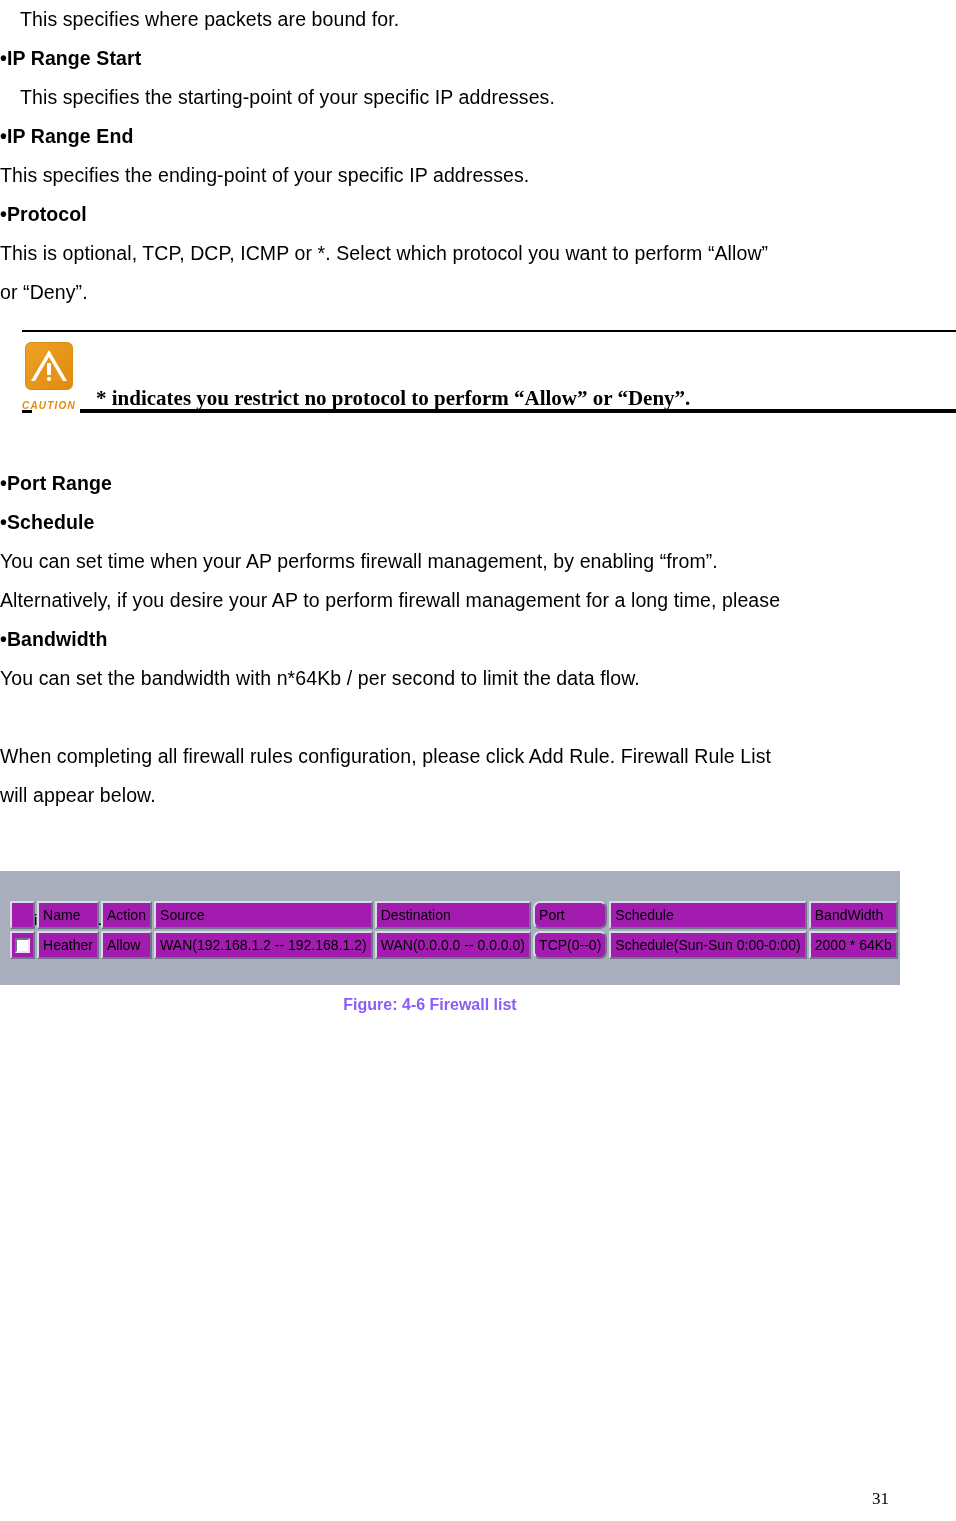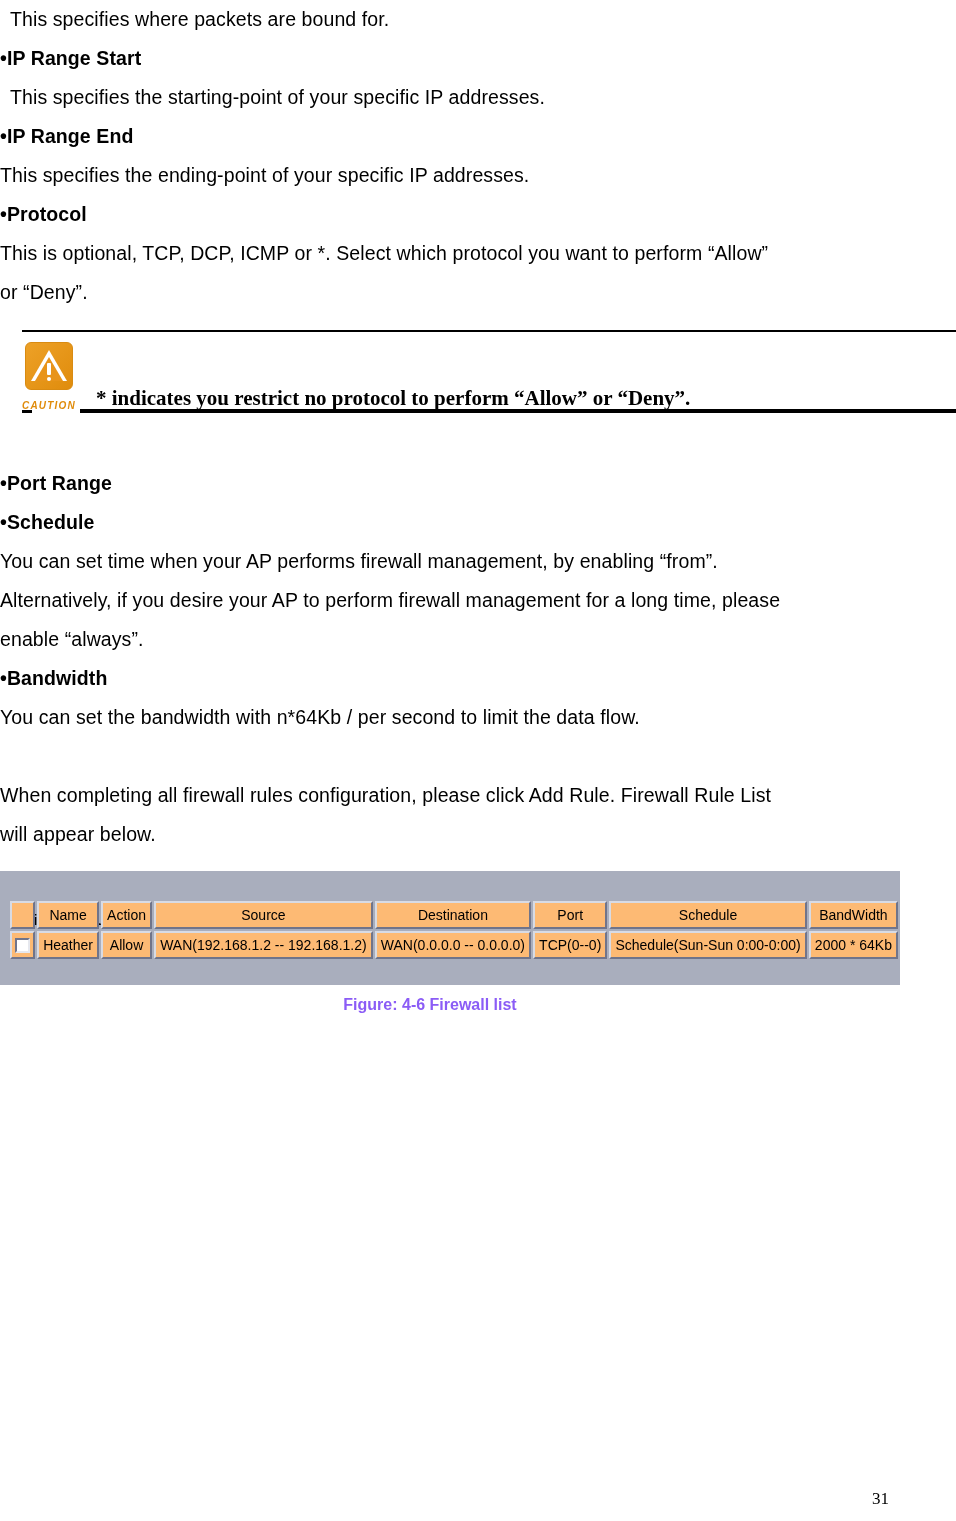--- a/index.html
+++ b/index.html
@@ -34,21 +34,21 @@
     font-size: 19.5px;
     line-height: 39px;
     height: 39px;
     white-space: nowrap;
     letter-spacing: 0.1px;
   }
   .line.bold {
     font-weight: bold;
   }
   .line.indent {
-    padding-left: 10px;
+    padding-left: 20px;
   }
   .line.spacer {
     height: 39px;
   }
 
   
   .caution-block {
     position: absolute;
     left: 0px;
     top: 330px;
@@ -186,27 +186,26 @@
     position: absolute;
     left: 8px;
     top: 28px;
     border-collapse: separate;
     border-spacing: 2px;
     font-size: 14px;
     color: #000000;
     table-layout: fixed;
   }
   .fw-table td {
-    background: #fdba74;
+    background: #a21caf;
     border-top: 2px solid #d8dbe4;
     border-left: 2px solid #d8dbe4;
     border-right: 2px solid #70748a;
     border-bottom: 2px solid #70748a;
     padding: 1px 4px;
-    text-align: center;
     height: 22px;
     white-space: nowrap;
     overflow: hidden;
     font-family: "Liberation Sans", sans-serif;
   }
   .fw-table td.cb-cell {
     padding: 1px 3px;
   }
   .fw-checkbox {
     display: inline-block;
@@ -219,21 +218,21 @@
     border-bottom: 2px solid #e6e8ee;
     box-sizing: border-box;
     vertical-align: middle;
   }
 
   .col-cb    { width: 26px; }
   .col-name  { width: 60px; }
   .col-act   { width: 56px; }
   .col-src   { width: 222px; }
   .col-dst   { width: 160px; }
-  .col-port  { width: 66px; }
+  .col-port  { width: 66px; border-radius: 7px; }
   .col-sched { width: 208px; }
   .col-bw    { width: 86px; }
 
   
   .fig-caption {
     position: absolute;
     left: 0px;
     top: 996px;
     width: 860px;
     text-align: center;
@@ -283,21 +282,20 @@
       <div class="cap-label">CAUTION</div>
     </div>
     <div class="caution-text">* indicates you restrict no protocol to perform “Allow” or “Deny”.</div>
   </div>
 
   <div class="doc-body" id="body-bottom" style="top:464px;">
       <div class="line bold">•Port Range</div>
       <div class="line bold">•Schedule</div>
       <div class="line">You can set time when your AP performs firewall management, by enabling “from”.</div>
       <div class="line">Alternatively, if you desire your AP to perform firewall management for a long time, please</div>
-      <div class="line">enable “always”.</div>
       <div class="line bold">•Bandwidth</div>
       <div class="line">You can set the bandwidth with n*64Kb / per second to limit the data flow.</div>
       <div class="line spacer"></div>
       <div class="line">When completing all firewall rules configuration, please click Add Rule. Firewall Rule List</div>
       <div class="line">will appear below.</div>
     </div>
 
   <div class="fw-panel">
     <div class="fw-title">Firewall Rule List</div>
     <table class="fw-table">

